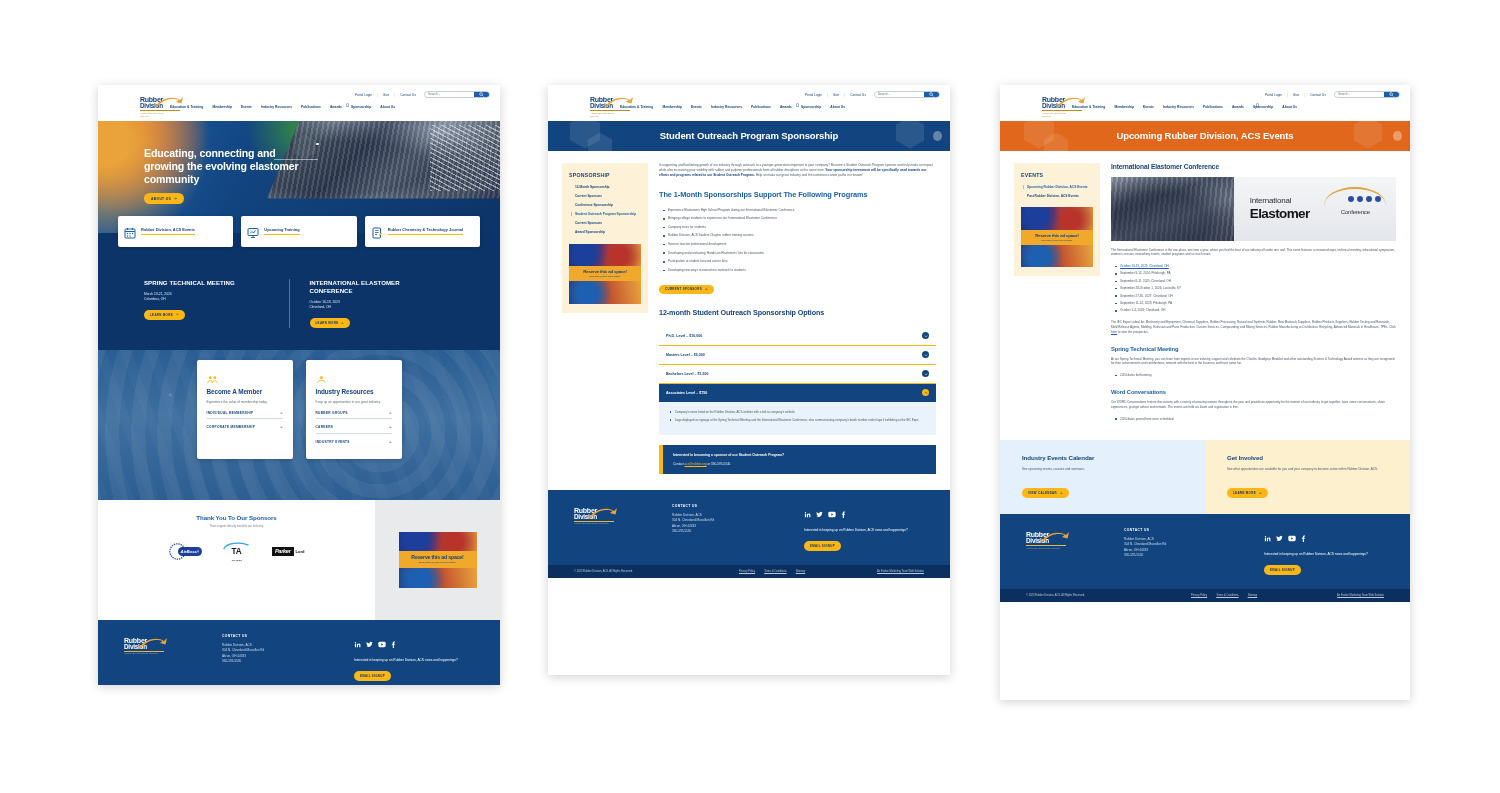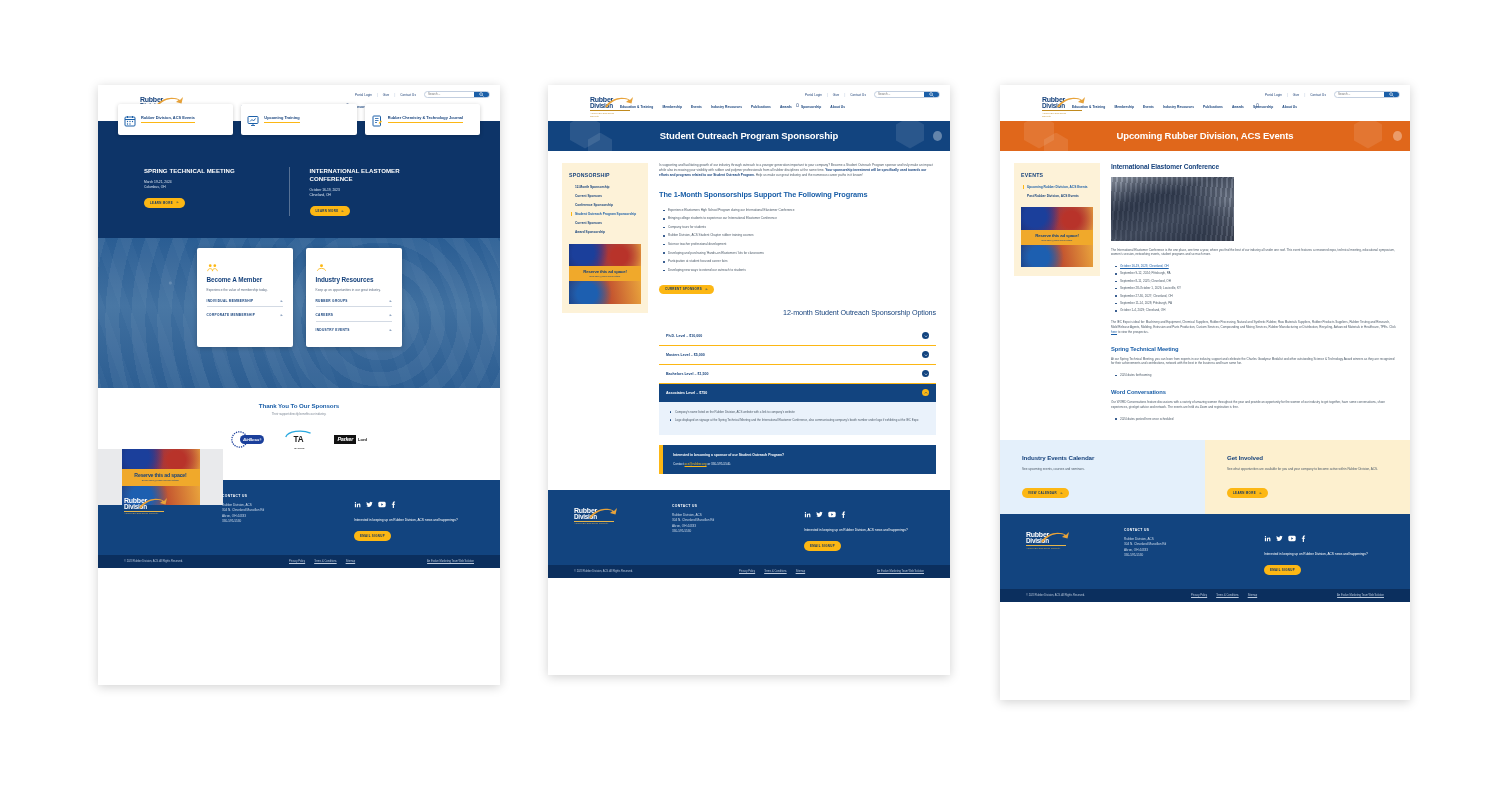--- a/index.html
+++ b/index.html
@@ -126,21 +126,21 @@
   .memcard h4 { font-size:6.4px; font-weight:bold; color:#16427c; letter-spacing:-.1px;}
   .memcard p { font-size:3.2px; color:#5b6b80; line-height:5px; margin-top:5px; }
   .memlink {
     display:flex; justify-content:space-between; align-items:center;
     font-size:3.2px; font-weight:bold; color:#16427c; letter-spacing:.3px;
     padding:6px 0 3.5px 0; border-bottom:.6px solid #d3dae4;
   }
   .memlink:last-child { border-bottom:0; }
 
   
-  .sponsors { display:flex; background:#fff; height:92px;flex-direction:column; }
+  .sponsors { display:flex; background:#fff; height:120px; }
   .sp-left { flex:1; padding:14px 0 0 0; text-align:center; }
   .sp-left h4 { font-size:6.2px; font-weight:bold; color:#1b5fa8; letter-spacing:-.1px;}
   .sp-left p  { font-size:2.9px; color:#7b8694; margin-top:3.5px; }
   .sp-logos { display:flex; justify-content:center; align-items:center; gap:20px; margin-top:13px; }
   .sp-right { width:125px; background:#e9eaec; display:flex; align-items:center; justify-content:center; }
 
   
   .adtile { width:78px; height:56px; display:flex; flex-direction:column; overflow:hidden; }
   .adtile .t, .adtile .b { flex:1; }
   .adtile .t {
@@ -193,21 +193,21 @@
   .sidenav a {
     font-size:3.2px; font-weight:bold; color:#16427c; line-height:4.6px; position:relative; display:block;
   }
   .sidenav a.active { color:#1b5fa8; }
   .sidenav a.active::before { content:""; position:absolute; left:-4px; top:.4px; width:1.2px; height:4px; background:#fcb714; }
   .sidebox .adwrap { margin-top:9px; }
   .main { flex:1; }
   .main p.intro { font-size:3.2px; color:#4a5866; line-height:5.2px; }
   .main p.intro b { color:#16427c; }
   .main h3.sec { font-size:7.4px; font-weight:bold; color:#1b5fa8; line-height:9.6px; margin:12px 0 8px 0; letter-spacing:-.1px;}
-  .main h3.sec2 { font-size:7.2px; font-weight:normal; color:#16427c; line-height:9.4px; margin:14px 0 9px 0; letter-spacing:-.1px;text-align:right;}
+  .main h3.sec2 { font-size:7.2px; font-weight:bold; color:#16427c; line-height:9.4px; margin:14px 0 9px 0; letter-spacing:-.1px;}
   ul.bl { list-style:none; padding-left:9px; }
   ul.bl li { font-size:3.1px; color:#4a5866; line-height:5px; margin-bottom:3.6px; position:relative; }
   ul.bl li::before { content:""; position:absolute; left:-5px; top:1.8px; width:1.6px; height:1.6px; background:#16427c; border-radius:50%; }
 
   
   .acc { margin-top:2px; }
   .accrow {
     display:flex; align-items:center; justify-content:space-between;
     padding:5.5px 7px; border-bottom:1px solid #fcb714;
   }
@@ -305,20 +305,37 @@
           <span>Events</span>
           <span>Industry Resources</span>
           <span>Publications</span>
           <span>Awards</span>
           <span>Sponsorship</span>
           <span>About Us</span>
         </div>
       </div>
     </div>
 
+    <div class="hero">
+      <div class="hero-grad"></div>
+      <div class="hero-photo"></div>
+      <div class="hero-diag"></div>
+      <div class="hex hex-a"></div>
+      <div class="hero-dot" style="left:218px;top:22px"></div>
+      <div class="hero-line" style="left:176px;top:38px;width:44px"></div>
+      <div class="hero-copy">
+        <h1>Educating, connecting and growing the evolving elastomer community</h1>
+        <button class="btn-y">
+          <span>ABOUT US</span>
+          <svg viewBox="0 0 8 8" width="3" height="3">
+              <path d="M1 4h5M4 1.5L6.5 4 4 6.5" stroke="#0d3468" stroke-width="1.3" fill="none"></path>
+            </svg>
+        </button>
+      </div>
+    </div>
 
     <div class="evtwrap">
       <div class="quickcards" style="top:-17px">
         <div class="qcard">
           <span class="qcard-ico">
             <svg viewBox="0 0 24 24" width="12" height="12">
                 <rect x="2" y="4" width="20" height="18" rx="2" fill="none" stroke="#1b5fa8" stroke-width="2"></rect>
                 <path d="M2 9h20M7 2v4M17 2v4" stroke="#1b5fa8" stroke-width="2"></path>
                 <circle cx="7" cy="13" r="1.3" fill="#1b5fa8"></circle>
                 <circle cx="12" cy="13" r="1.3" fill="#1b5fa8"></circle>
@@ -805,20 +822,32 @@
               <div class="b"></div>
             </div>
           </div>
         </div>
       </div>
 
       <div class="main">
         <h3 class="title">International Elastomer Conference</h3>
         <div class="confimg">
           <div class="ph"></div>
+          <div class="lg">
+            <div class="lg-arc"></div>
+            <div class="lg-dots">
+                <i></i>
+                <i></i>
+                <i></i>
+                <i></i>
+              </div>
+            <div class="lg-int">International</div>
+            <div class="lg-el">Elastomer</div>
+            <div class="lg-cf">Conference</div>
+          </div>
         </div>
         <p class="body">The International Elastomer Conference is the one place, one time a year, where you find the best of our industry all under one roof. This event features a renowned expo, technical meeting, educational symposium, women's session, networking events, student programs and so much more.</p>
         <ul class="dates">
           <li class="lk">October 16-19, 2023; Cleveland, OH</li>
           <li>September 9-12, 2024; Pittsburgh, PA</li>
           <li>September 8-11, 2025; Cleveland, OH</li>
           <li>September 28-October 1, 2026; Louisville, KY</li>
           <li>September 27-30, 2027; Cleveland, OH</li>
           <li>September 11-14, 2028; Pittsburgh, PA</li>
           <li>October 1-4, 2029; Cleveland, OH</li>

